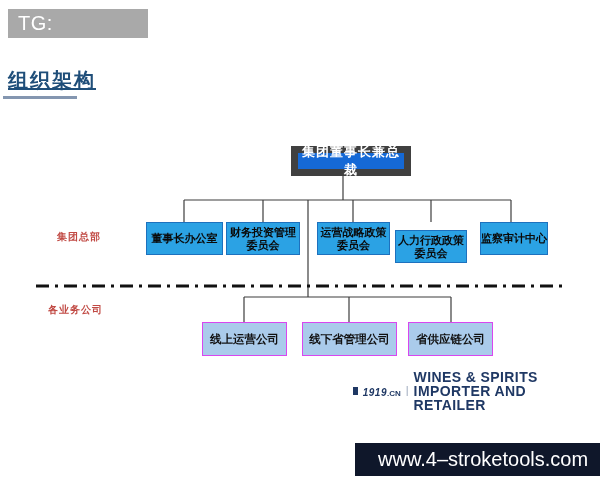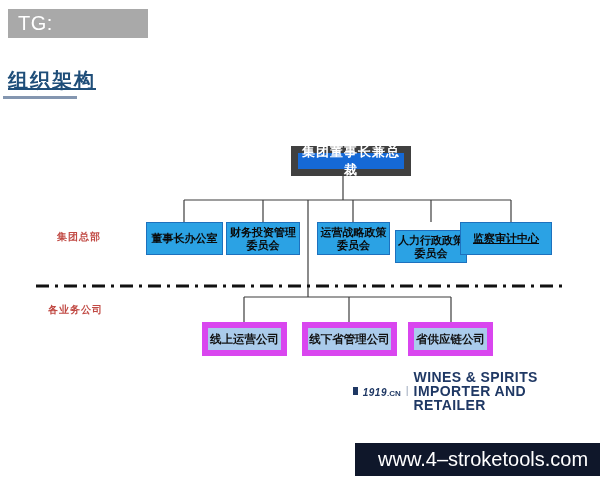--- a/index.html
+++ b/index.html
@@ -52,24 +52,24 @@
   .node-dept {
     top: 222px; height: 33px;
     background: #2ba2e4; border: 1px solid #1d71be;
     color: #0a0a0a; font-size: 11px; font-weight: bold;
     line-height: 1.15;
   }
   .dept-0 { left: 146px; width: 77px; }
   .dept-1 { left: 226px; width: 74px; }
   .dept-2 { left: 317px; width: 73px; }
   .dept-3 { left: 395px; width: 72px; margin-top: 8px; }
-  .dept-4 { left: 460px; width: 92px; text-decoration: underline; }
+  .dept-4 { left: 480px; width: 68px; }
   .node-company {
     top: 322px; height: 34px;
-    background: #aacbeb; border: 6px solid #d946ef;
+    background: #aacbeb; border: 1px solid #d946ef;
     color: #111111; font-size: 11.5px; font-weight: bold;
   }
   .comp-0 { left: 202px; width: 85px; }
   .comp-1 { left: 302px; width: 95px; }
   .comp-2 { left: 408px; width: 85px; }
 
   
   .tier-label {
     color: #c14a44; font-size: 10px; font-weight: bold;
     letter-spacing: 1px; z-index: 1;

